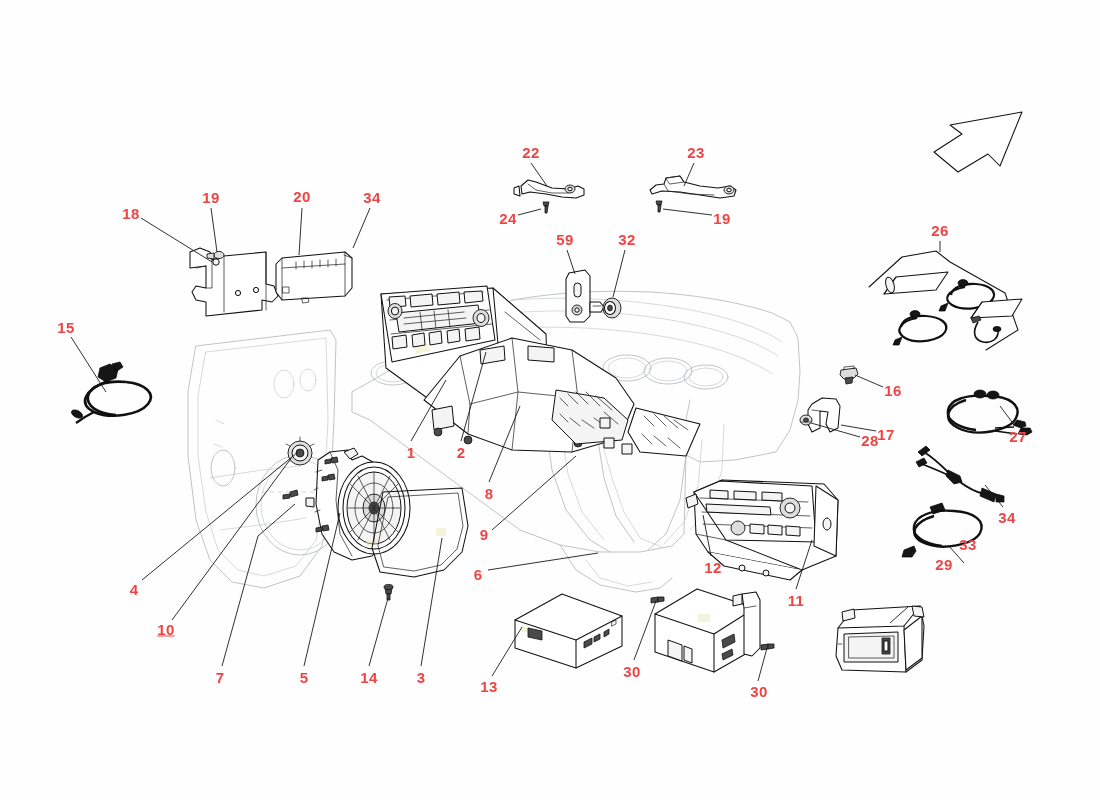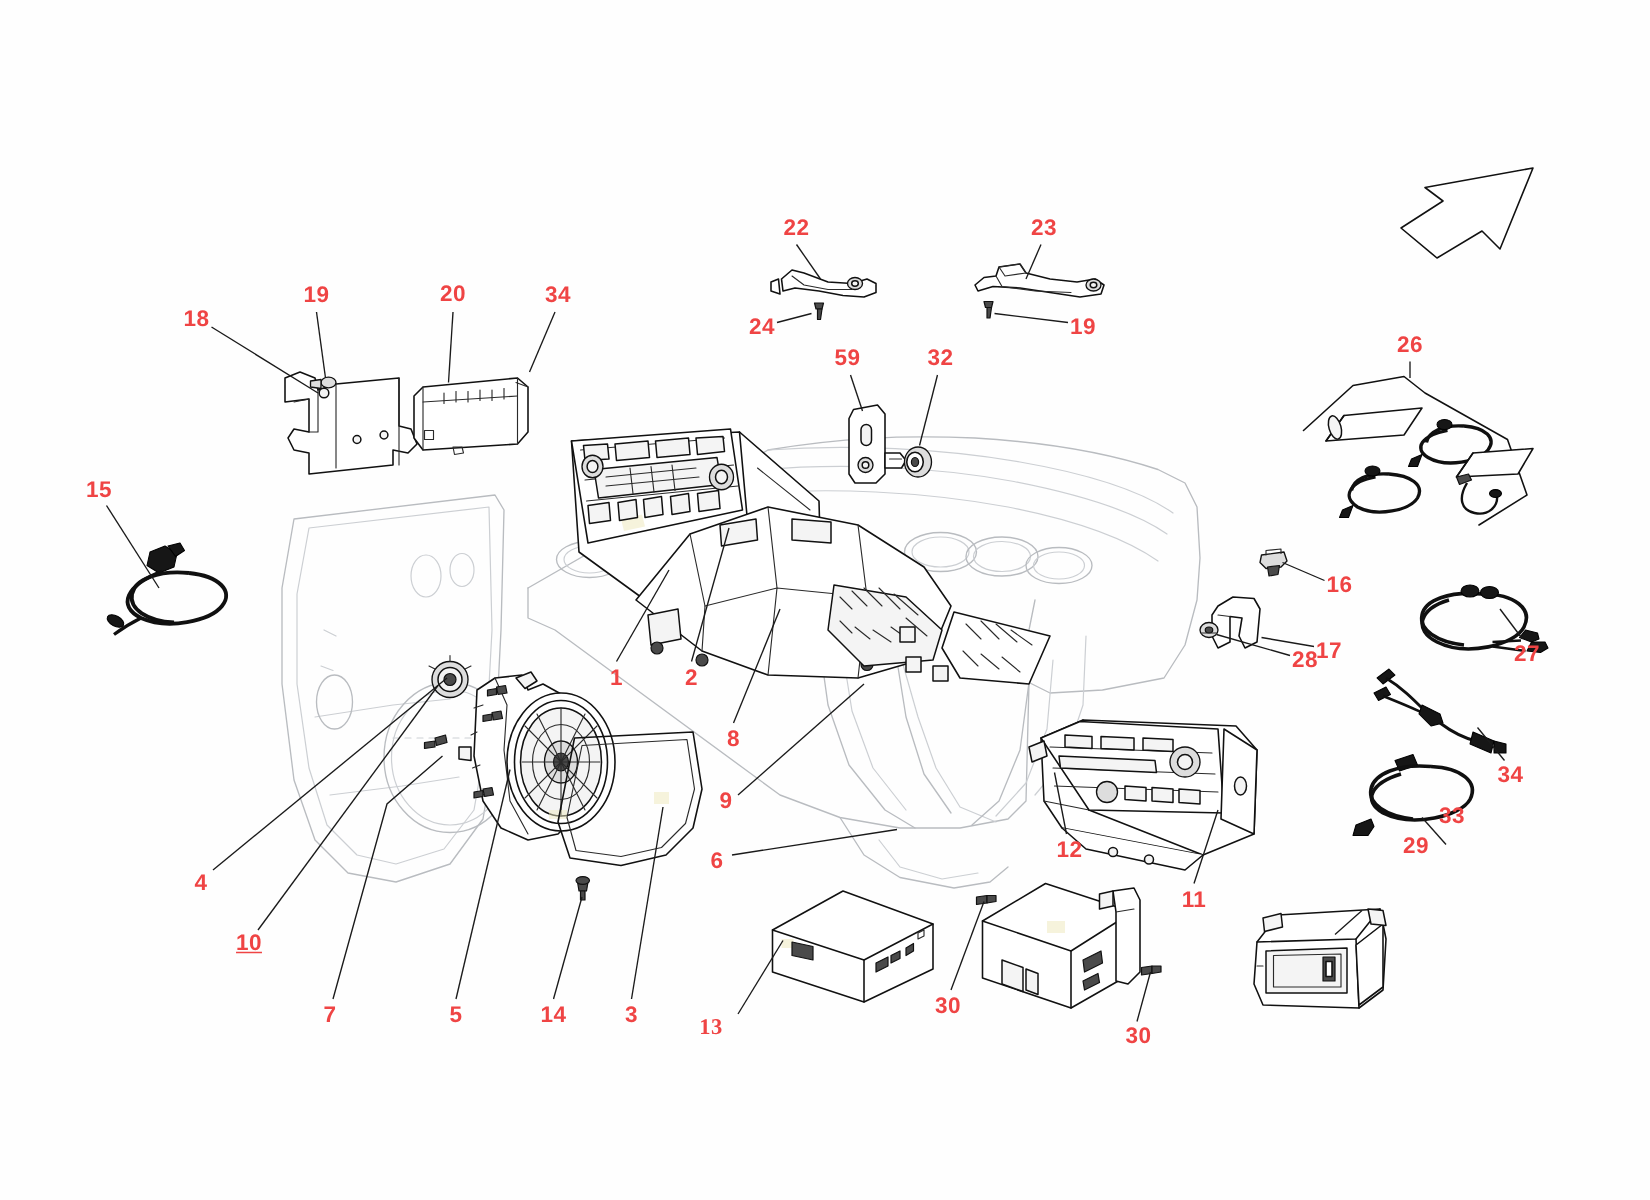--- a/index.html
+++ b/index.html
@@ -510,21 +510,21 @@
   <div class="callout-label" style="left:421px; top:677px;">3</div>
   <div class="callout-label" style="left:134px; top:589px;">4</div>
   <div class="callout-label" style="left:304px; top:677px;">5</div>
   <div class="callout-label" style="left:478px; top:574px;">6</div>
   <div class="callout-label" style="left:220px; top:677px;">7</div>
   <div class="callout-label" style="left:489px; top:493px;">8</div>
   <div class="callout-label" style="left:484px; top:534px;">9</div>
   <div class="callout-label" style="left:166px; top:629px;text-decoration:underline;">10</div>
   <div class="callout-label" style="left:796px; top:600px;">11</div>
   <div class="callout-label" style="left:713px; top:567px;">12</div>
-  <div class="callout-label" style="left:474px; top:686px;font-family:Liberation Serif, serif;">13</div>
+  <div class="callout-label" style="left:489px; top:686px;">13</div>
   <div class="callout-label" style="left:369px; top:677px;">14</div>
   <div class="callout-label" style="left:66px;  top:327px;">15</div>
   <div class="callout-label" style="left:893px; top:390px;">16</div>
   <div class="callout-label" style="left:886px; top:434px;">17</div>
   <div class="callout-label" style="left:131px; top:213px;">18</div>
   <div class="callout-label" style="left:211px; top:197px;">19</div>
   <div class="callout-label" style="left:302px; top:196px;">20</div>
   <div class="callout-label" style="left:372px; top:197px;">34</div>
   <div class="callout-label" style="left:531px; top:152px;">22</div>
   <div class="callout-label" style="left:696px; top:152px;">23</div>

